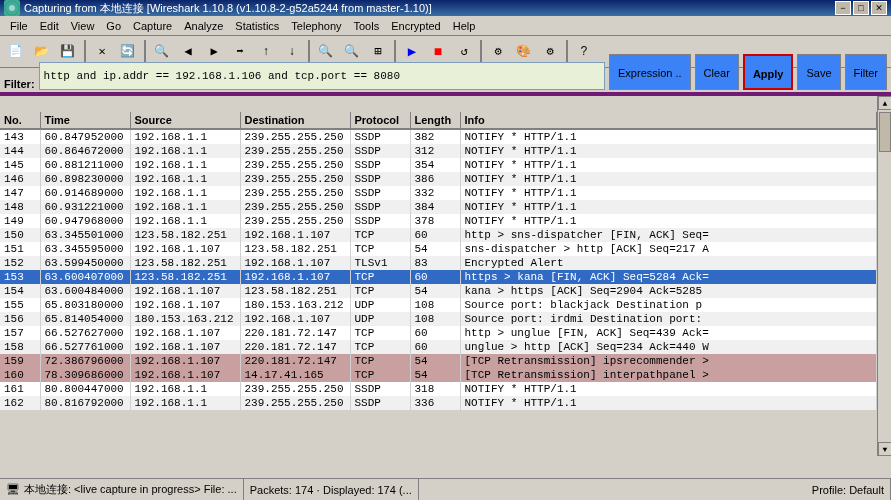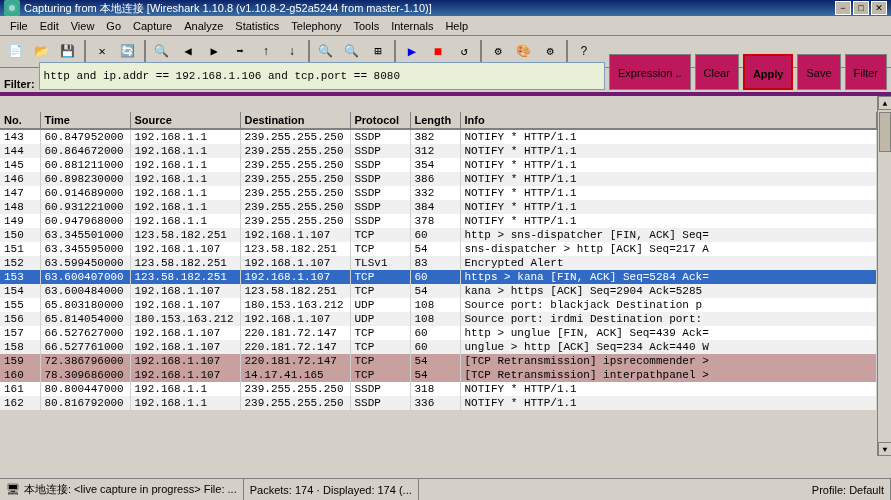--- a/index.html
+++ b/index.html
@@ -113,21 +113,21 @@
       height: 28px;
       border: 1px solid #7b9ebd;
       background: #e8f0d8;
       padding: 0 4px;
       font-size: 11px;
       font-family: 'Courier New', monospace;
     }
     .filter-btn {
       height: 36px;
       padding: 12px 8px;
-      background: #be185d;
+      background: #3b82f6;
       border: 1px solid #808080;
       cursor: pointer;
       font-size: 11px;
       font-family: Arial, sans-serif;
       white-space: nowrap;
     }
     .filter-btn.apply {
       border: 2px solid #cc0000;
       font-weight: bold;
     }
@@ -265,21 +265,21 @@
 <div id="menu-bar">
     <div class="menu-item">File</div>
     <div class="menu-item">Edit</div>
     <div class="menu-item">View</div>
     <div class="menu-item">Go</div>
     <div class="menu-item">Capture</div>
     <div class="menu-item">Analyze</div>
     <div class="menu-item">Statistics</div>
     <div class="menu-item">Telephony</div>
     <div class="menu-item">Tools</div>
-    <div class="menu-item">Internals</div>
+    <div class="menu-item">Encrypted</div>
     <div class="menu-item">Help</div>
   </div>
 
 <div id="toolbar">
 
   <div class="tb-btn">📄</div>
   <div class="tb-btn">📂</div>
   <div class="tb-btn">💾</div>
   <div class="tb-sep"></div>
   <div class="tb-btn">✕</div>

